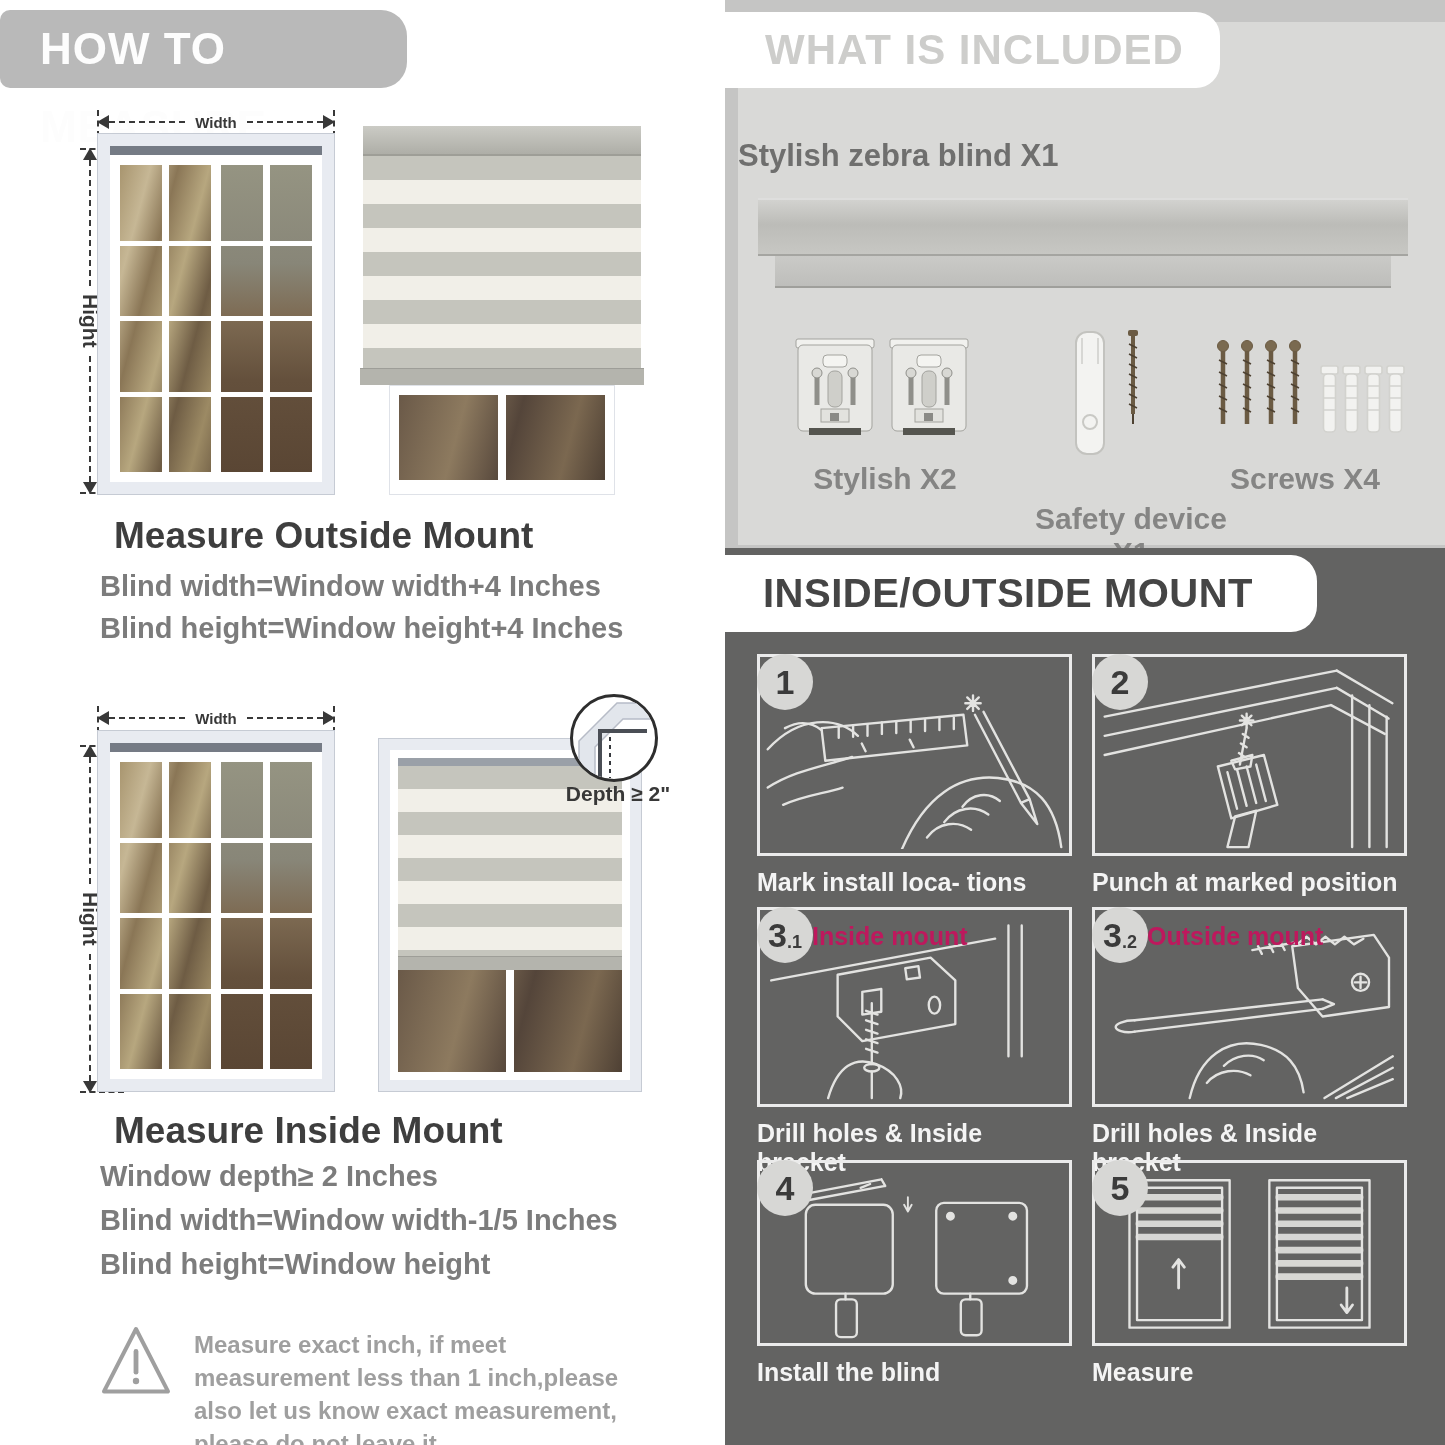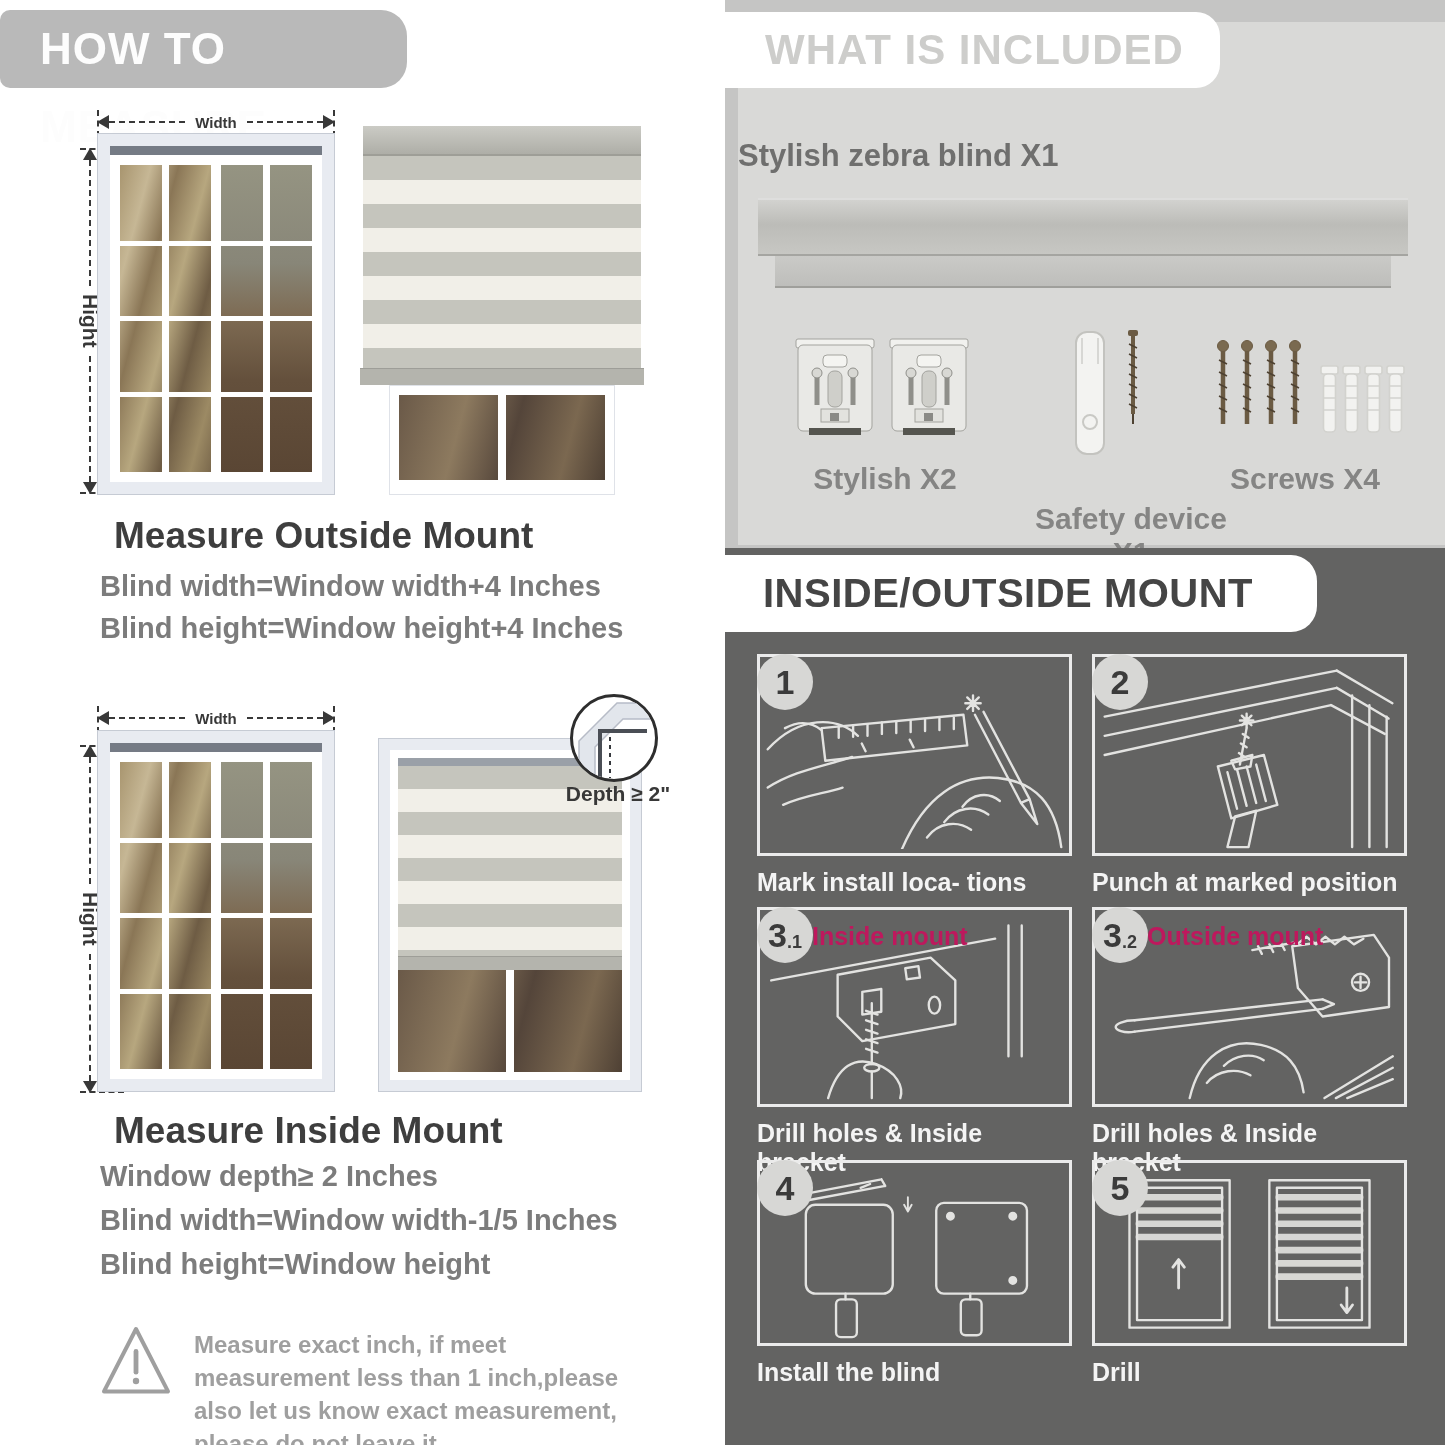--- a/index.html
+++ b/index.html
@@ -469,16 +469,16 @@
         </g>
         <path d="M80,128 V100 M74,106 L80,98 L86,106" stroke-width="3"></path>
         <rect x="176" y="14" width="106" height="156"></rect>
         <rect x="184" y="22" width="90" height="140"></rect>
         <g stroke-width="7" opacity="0.9">
           <path d="M186,32 H272 M186,46 H272 M186,60 H272 M186,74 H272 M186,88 H272 M186,102 H272 M186,116 H272"></path>
         </g>
         <path d="M258,128 V152 M252,146 L258,154 L264,146" stroke-width="3"></path>
       </svg>
     </div>
-    <div class="s-caption">Drill</div>
+    <div class="s-caption">Measure</div>
   </div>
 
 </div>
 
 </body></html>

